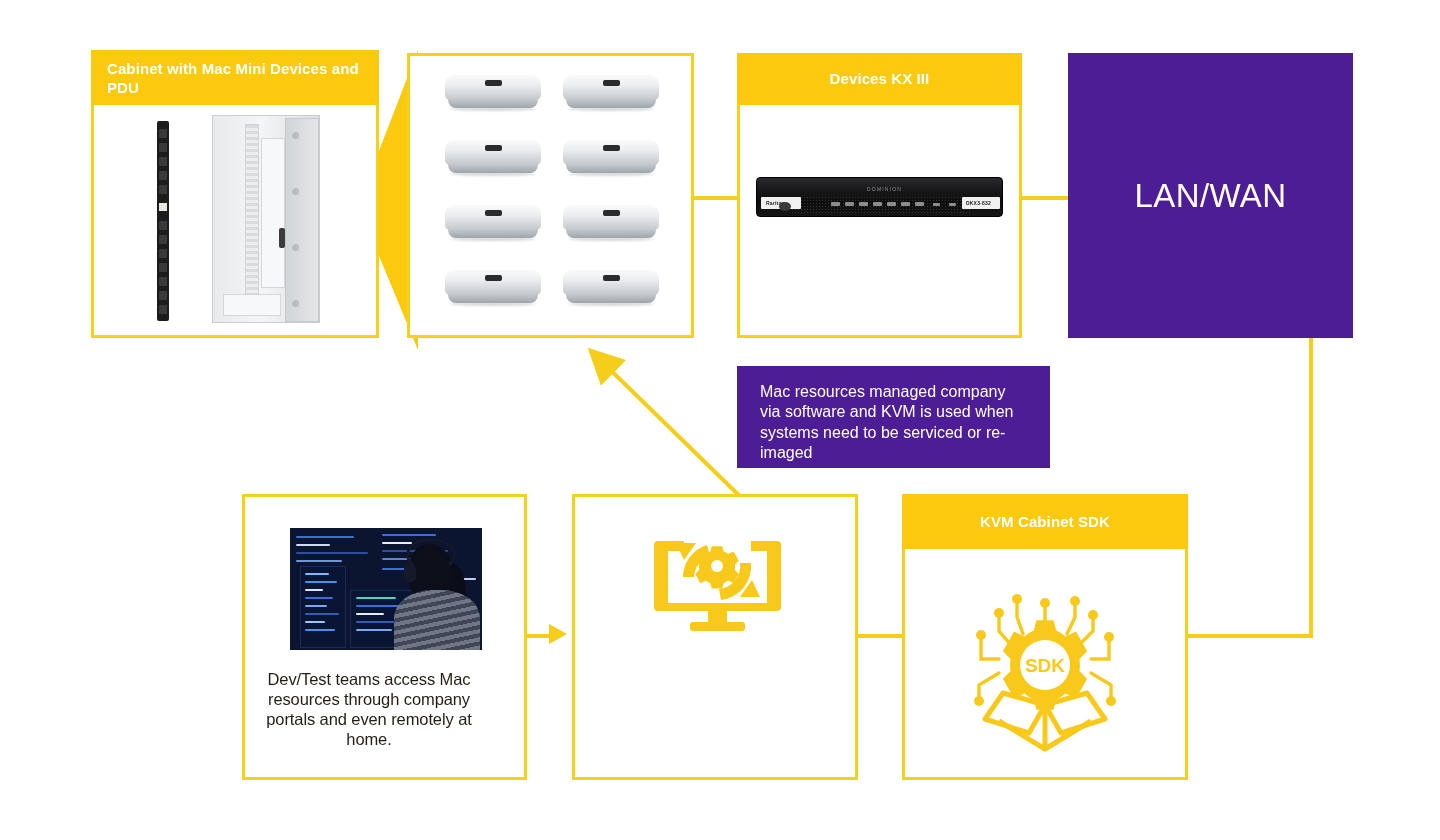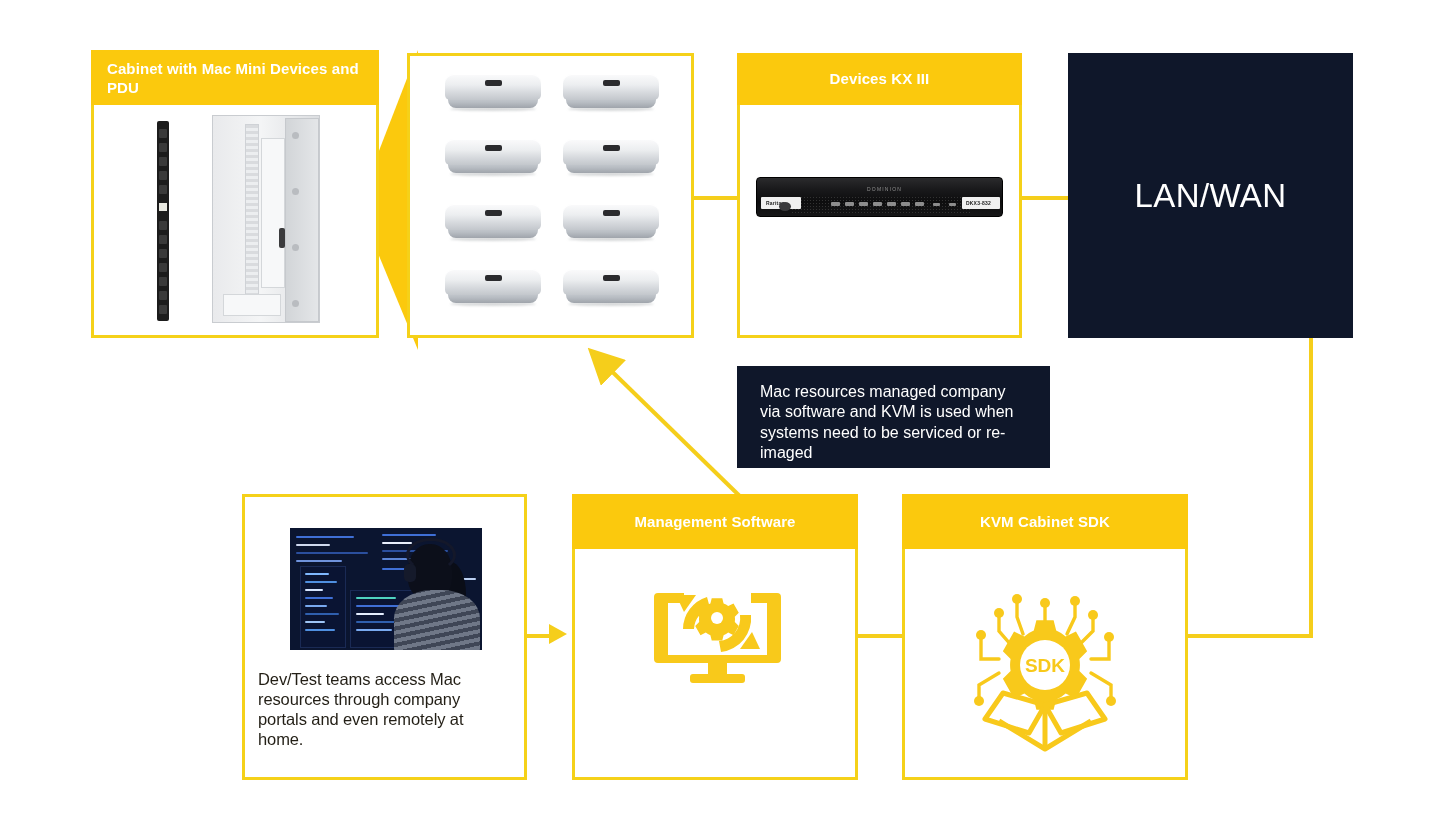--- a/index.html
+++ b/index.html
@@ -51,21 +51,21 @@
     color: #231f16;
     font-size: 16.5px;
     line-height: 1.22;
     letter-spacing: -0.1px;
   }
 
   
   .solid {
     position: absolute;
     box-sizing: border-box;
-    background: #0f172a;
+    background: #4c1d95;
   }
   .lanwan-label {
     color: #FFFFFF;
     font-size: 33px;
     font-weight: normal;
     letter-spacing: .4px;
   }
   .callout-text {
     color: #FFFFFF;
     font-size: 16px;
@@ -456,25 +456,24 @@
         <div class="ln" style="left:5px; top:38px; width:36px; background:#79a9ef;"></div>
       </div>
 
       <div class="pony" style="left:142px; top:34px; width:34px; height:72px;"></div>
       <div class="person-hair" style="left:118px; top:16px; width:44px; height:54px;"></div>
       <div class="person-body" style="left:104px; top:62px; width:86px; height:64px;"></div>
       <div class="hp" style="left:116px; top:10px; width:50px; height:34px;"></div>
       <div class="cup" style="left:114px; top:36px;"></div>
     </div>
 
-    <div class="body-text" style="position:absolute; left:13px; top:172px; width:248px;">Dev/Test teams access Mac resources through company portals and even remotely at home.</div>
+    <div class="body-text" style="position:absolute; left:0; top:172px; width:248px;text-align:center;">Dev/Test teams access Mac resources through company portals and even remotely at home.</div>
   </div>
 
   <div class="card" style="left:572px; top:494px; width:286px; height:286px;">
-    <div class="card-head head-center" style="height:55px; line-height:55px; margin:-3px -3px 0 -3px;">Management Software</div>
 
     <div class="card-body" style="height:228px;">
 
       <svg class="abs" style="left:75px; top:22px;" width="135" height="112" viewBox="0 0 135 112">
 
         <path d="M8 22 h26 v10 H18 v52 h99 V32 h-16 V22 h26 a4 4 0 0 1 4 4 v62 a4 4 0 0 1 -4 4 H8
                  a4 4 0 0 1 -4 -4 V26 a4 4 0 0 1 4 -4 z" fill="#F8C91B"></path>
 
         <rect x="58" y="92" width="19" height="12" fill="#F8C91B"></rect>
         <rect x="40" y="103" width="55" height="9" rx="3" fill="#F8C91B"></rect>

